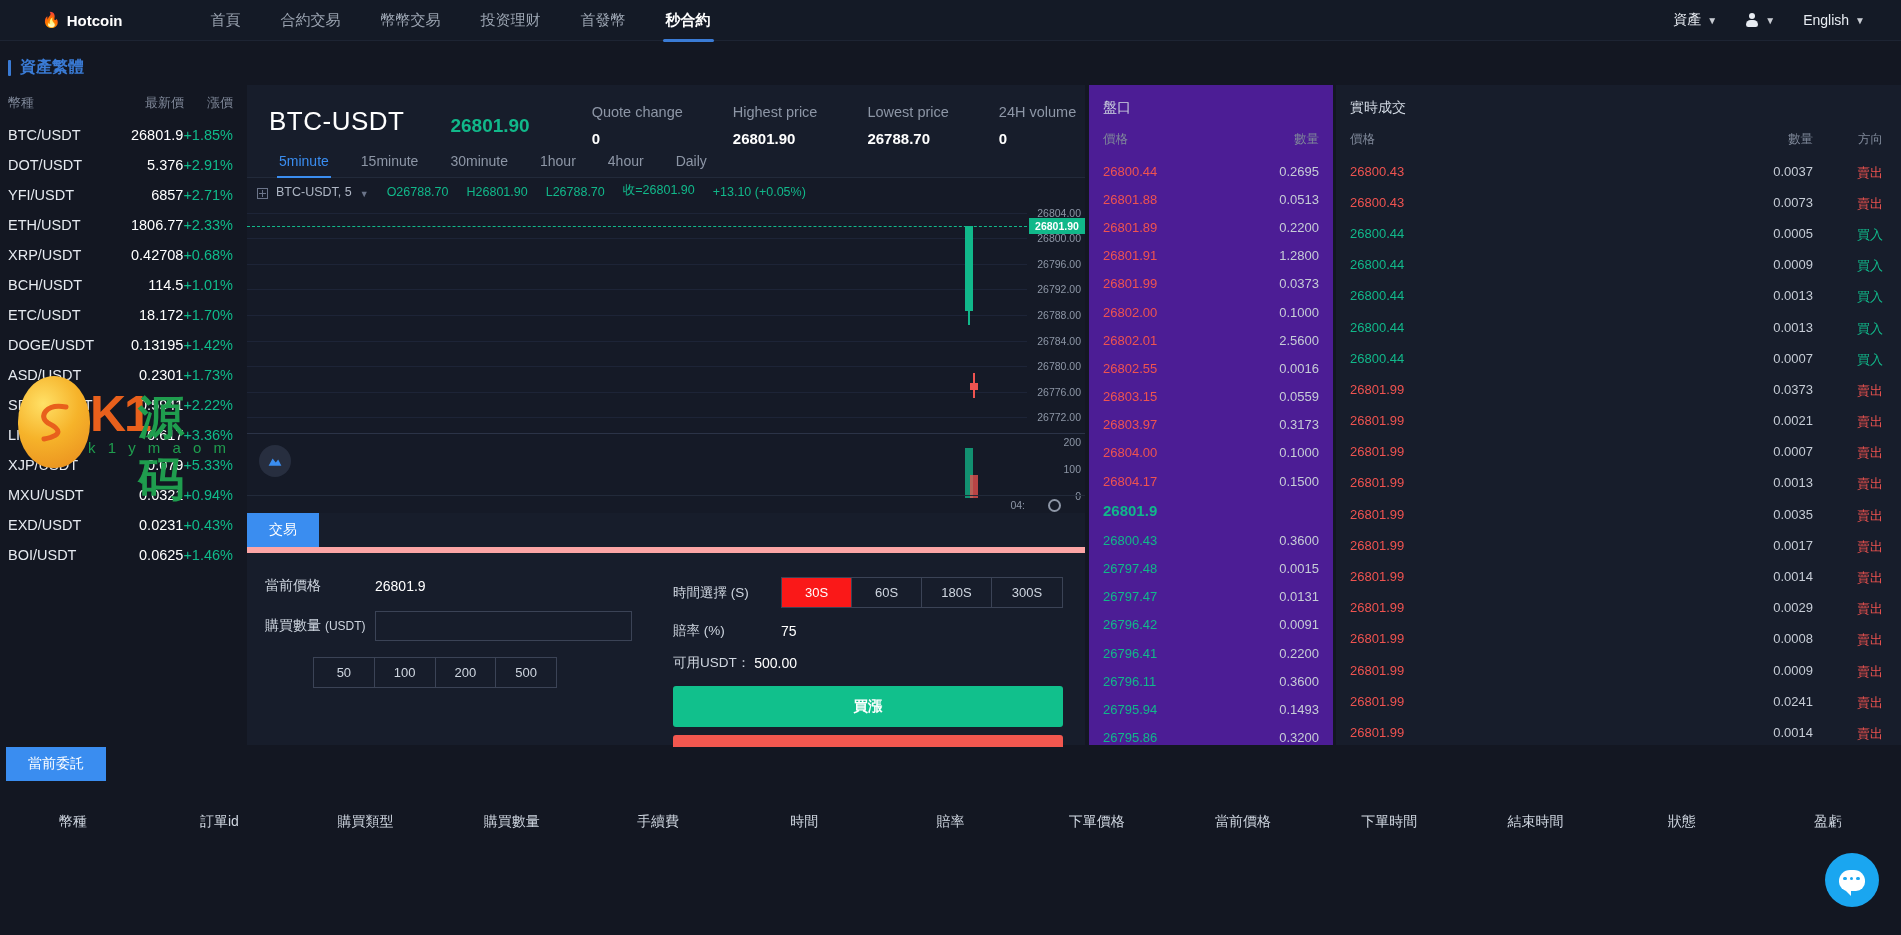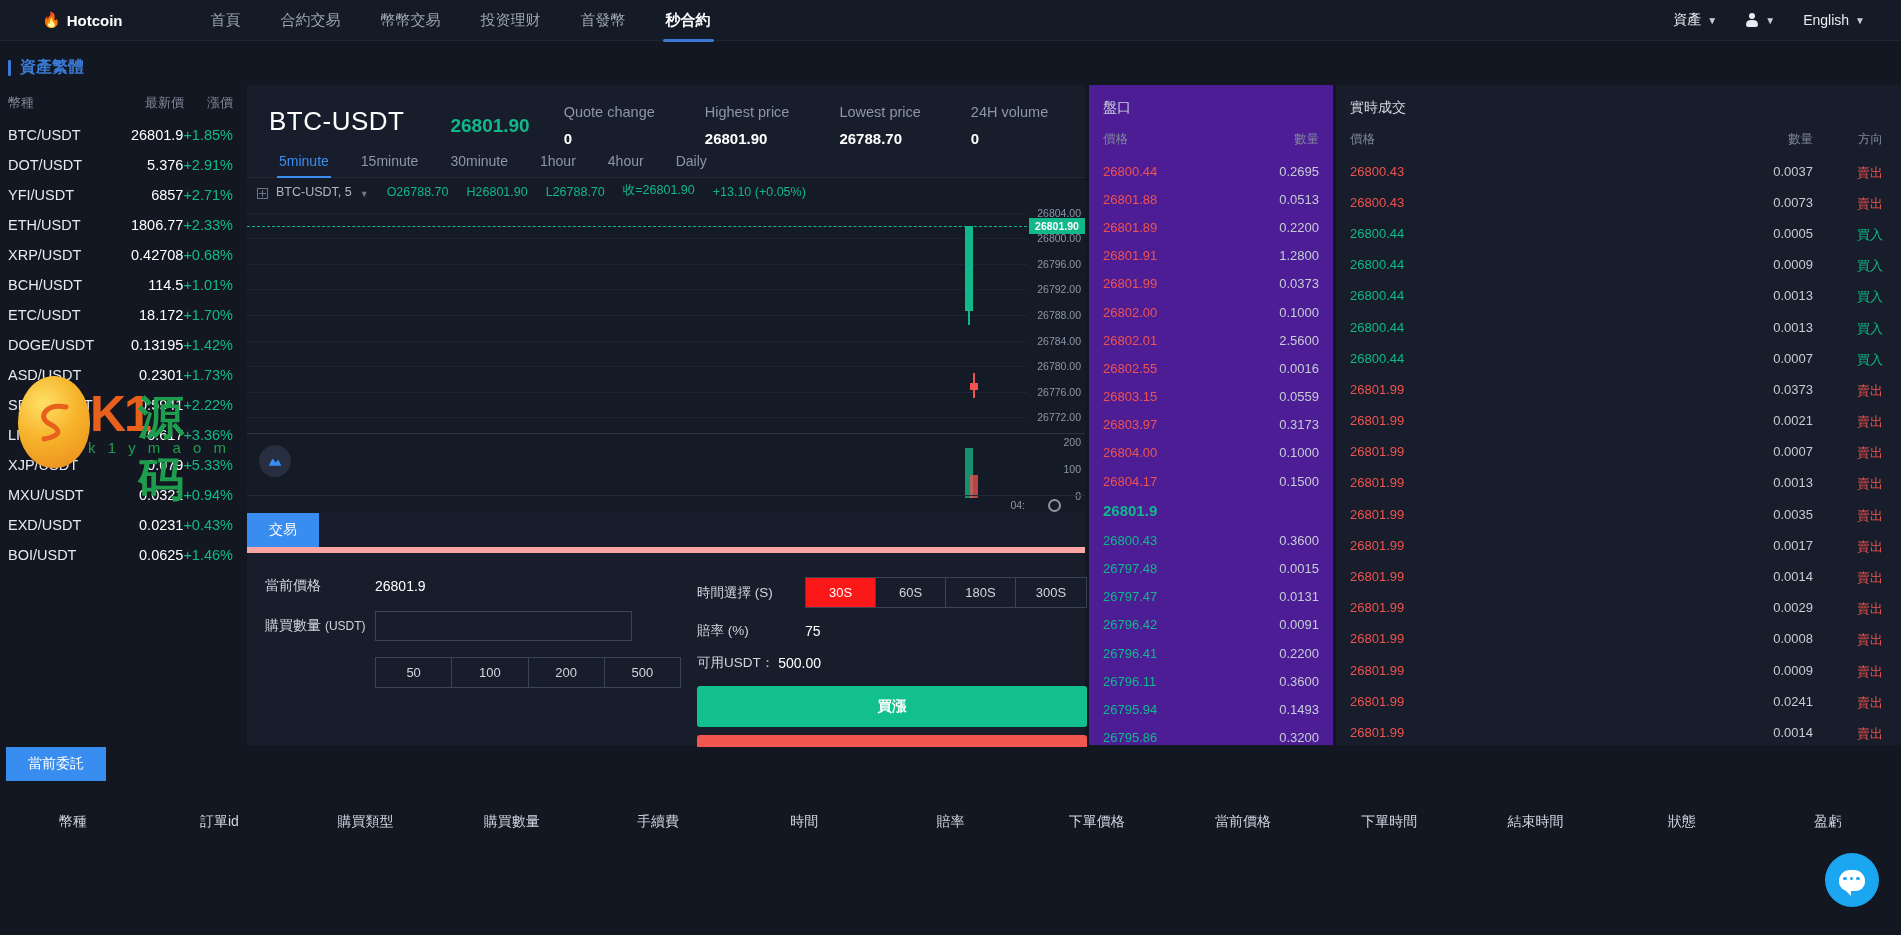--- a/index.html
+++ b/index.html
@@ -57,21 +57,21 @@
   .wm-k1 { position:absolute; left:80px; top:14px; font-size:50px; font-weight:bold; color:#e8601c; letter-spacing:-2px;}
   .wm-cn { position:absolute; left:128px; top:16px; font-size:46px; font-weight:bold; color:#1f9d4e; }
   .wm-sub { position:absolute; left:78px; top:68px; font-size:15px; color:#1f9d4e; letter-spacing:4px; white-space:nowrap; }
 
   
   .center { position:absolute; left:247px; top:44px; width:838px; height:660px; background:#171d2b; }
   .pair-head { display:flex; align-items:flex-start; padding:14px 0 0 22px; height:80px; }
   .pair-name { font-size:26px; color:#ffffff; font-weight:300; letter-spacing:.5px; padding-top:7px; }
   .pair-price { font-size:19px; color:#11b88a; font-weight:bold; margin-left:46px; padding-top:16px; }
   .stat { margin-left:50px; padding-top:5px; }
-  .stat.s1 { margin-left:34px; }
+  .stat.s1 { margin-left:62px; }
   .stat-label { font-size:14.5px; color:#8d96a6; white-space:nowrap; }
   .stat-value { font-size:15px; color:#ffffff; font-weight:bold; margin-top:10px; }
 
   .tfbar { display:flex; gap:0; padding-left:16px; margin-top:-16px; border-bottom:1px solid #222a3a; }
   .tf { font-size:14px; color:#8d96a6; padding:4px 16px 8px; cursor:pointer; position:relative; }
   .tf.active { color:#3a8df0; }
   .tf.active::after { content:""; position:absolute; left:14px; right:14px; bottom:-1px; height:2px; background:#3a8df0; }
 
   
   .chart-wrap { position:relative; width:838px; height:335px; background:#151a27; overflow:hidden; }
@@ -104,21 +104,21 @@
   .trade-tab { display:inline-block; margin-left:0; background:#3a8df0; color:#fff; font-size:14px; padding:8px 22px; cursor:pointer; }
   .trade-tabrow { border-bottom:6px solid #fca5a5; padding-left:0; }
   .trade-body { display:flex; padding:24px 0 0 0; }
   .trade-left { width:410px; padding-left:18px; }
   .tl-row { display:flex; align-items:center; margin-bottom:16px; }
   .tl-label { font-size:14px; color:#cfd6e0; width:110px; }
   .tl-label small { font-size:12px; }
   .tl-value { font-size:14px; color:#ffffff; }
   .amt-input { width:257px; height:30px; background:#171d2b; border:1px solid #3b4considerations; }
   .amt-input { border:1px solid #3b4356; }
-  .quick-grid { margin-left:110px; width:306px; border:1px solid #3b4356; border-bottom:none; }
+  .quick-grid { margin-left:48px; width:244px; border:1px solid #3b4356; border-bottom:none; }
   .quick-row { display:flex; }
   .quick-cell { flex:1; text-align:center; font-size:13px; color:#cfd6e0; padding:7px 0;
     border-right:1px solid #3b4356; border-bottom:1px solid #3b4356; cursor:pointer; }
   .quick-cell:last-child { border-right:none; }
   .trade-right { flex:1; padding-left:40px; padding-right:22px; }
   .tr-row { display:flex; align-items:center; margin-bottom:14px; }
   .tr-label { font-size:13.5px; color:#cfd6e0; width:108px; }
   .dur-group { display:flex; border:1px solid #3b4356; }
   .dur { width:70px; text-align:center; font-size:13px; color:#cfd6e0; padding:7px 0; border-right:1px solid #3b4356; cursor:pointer; }
   .dur:last-child { border-right:none; }

